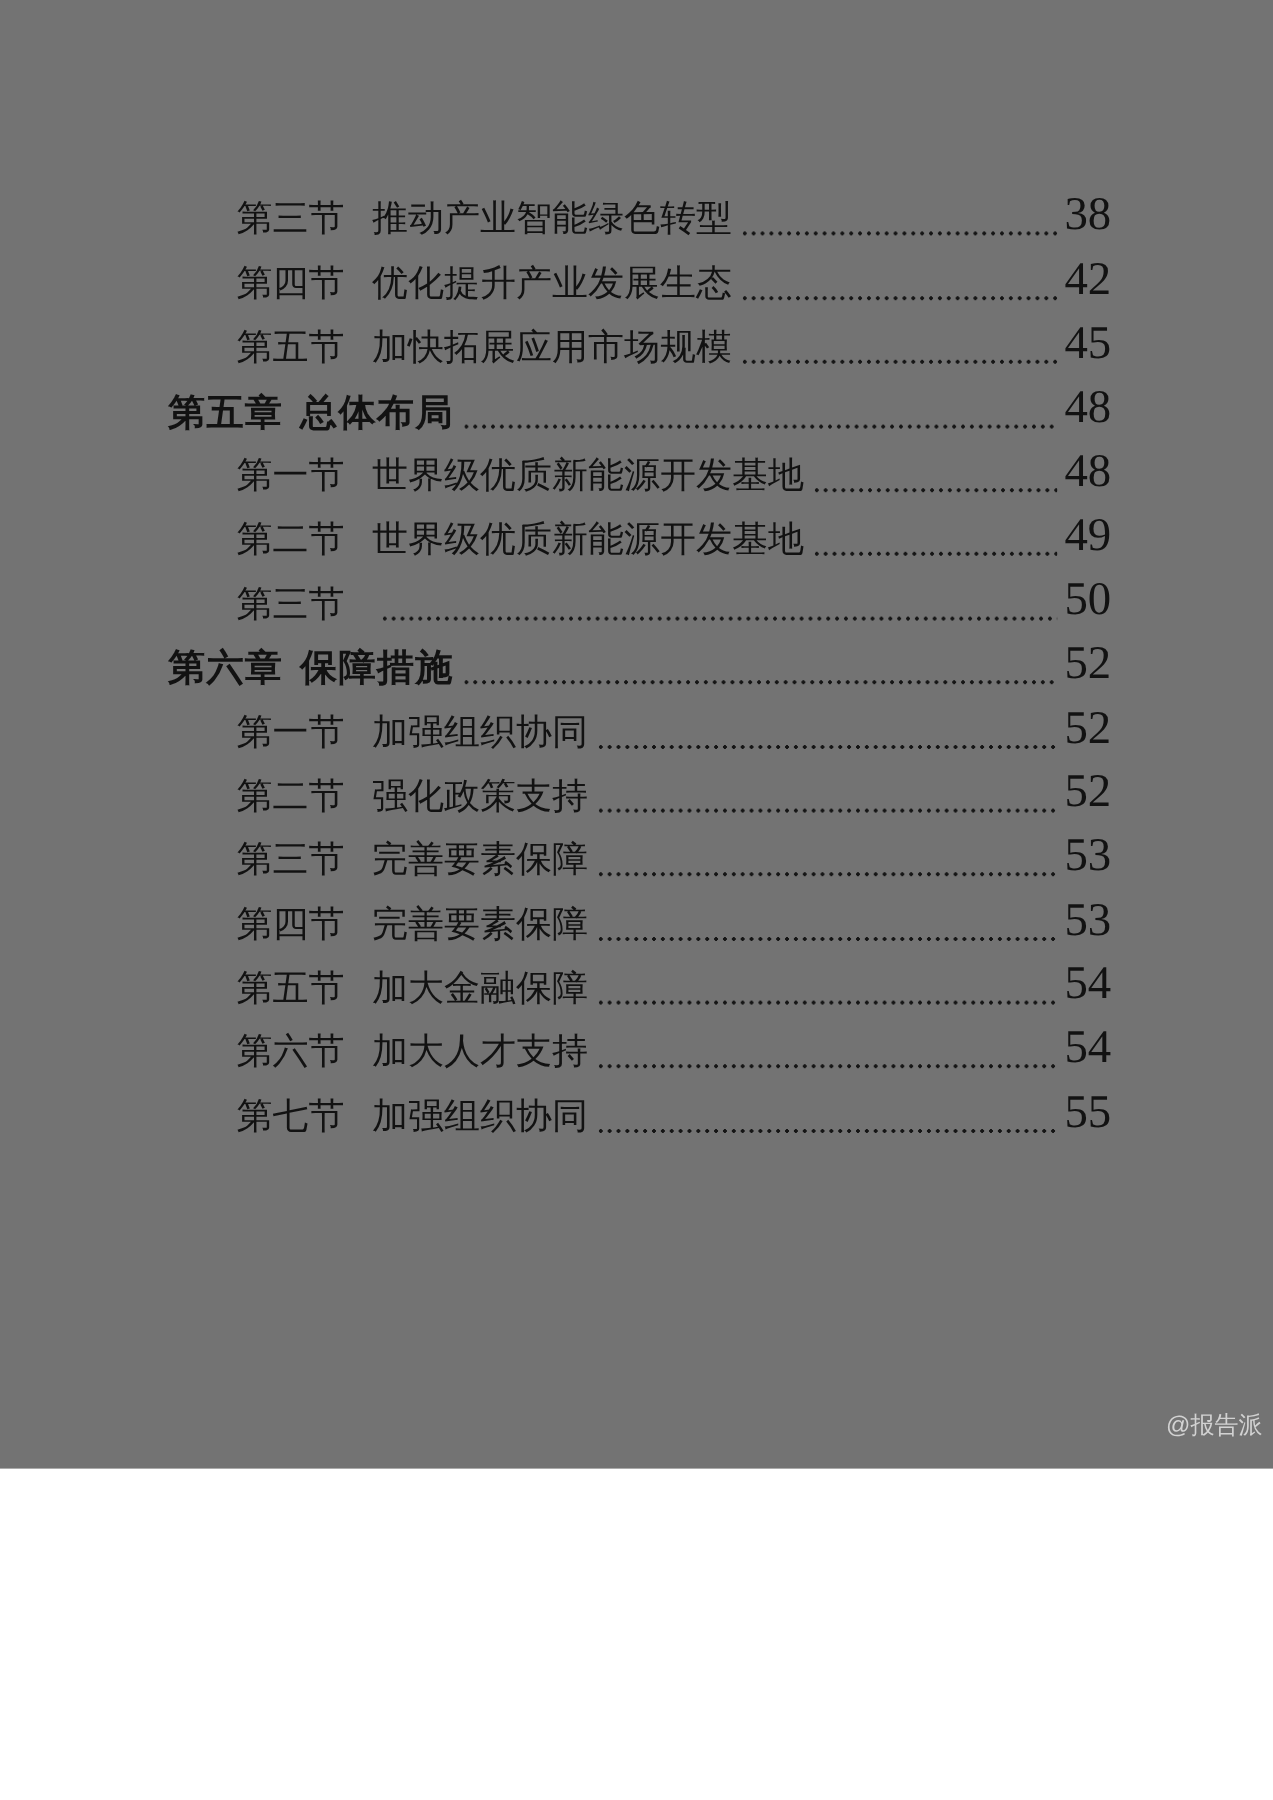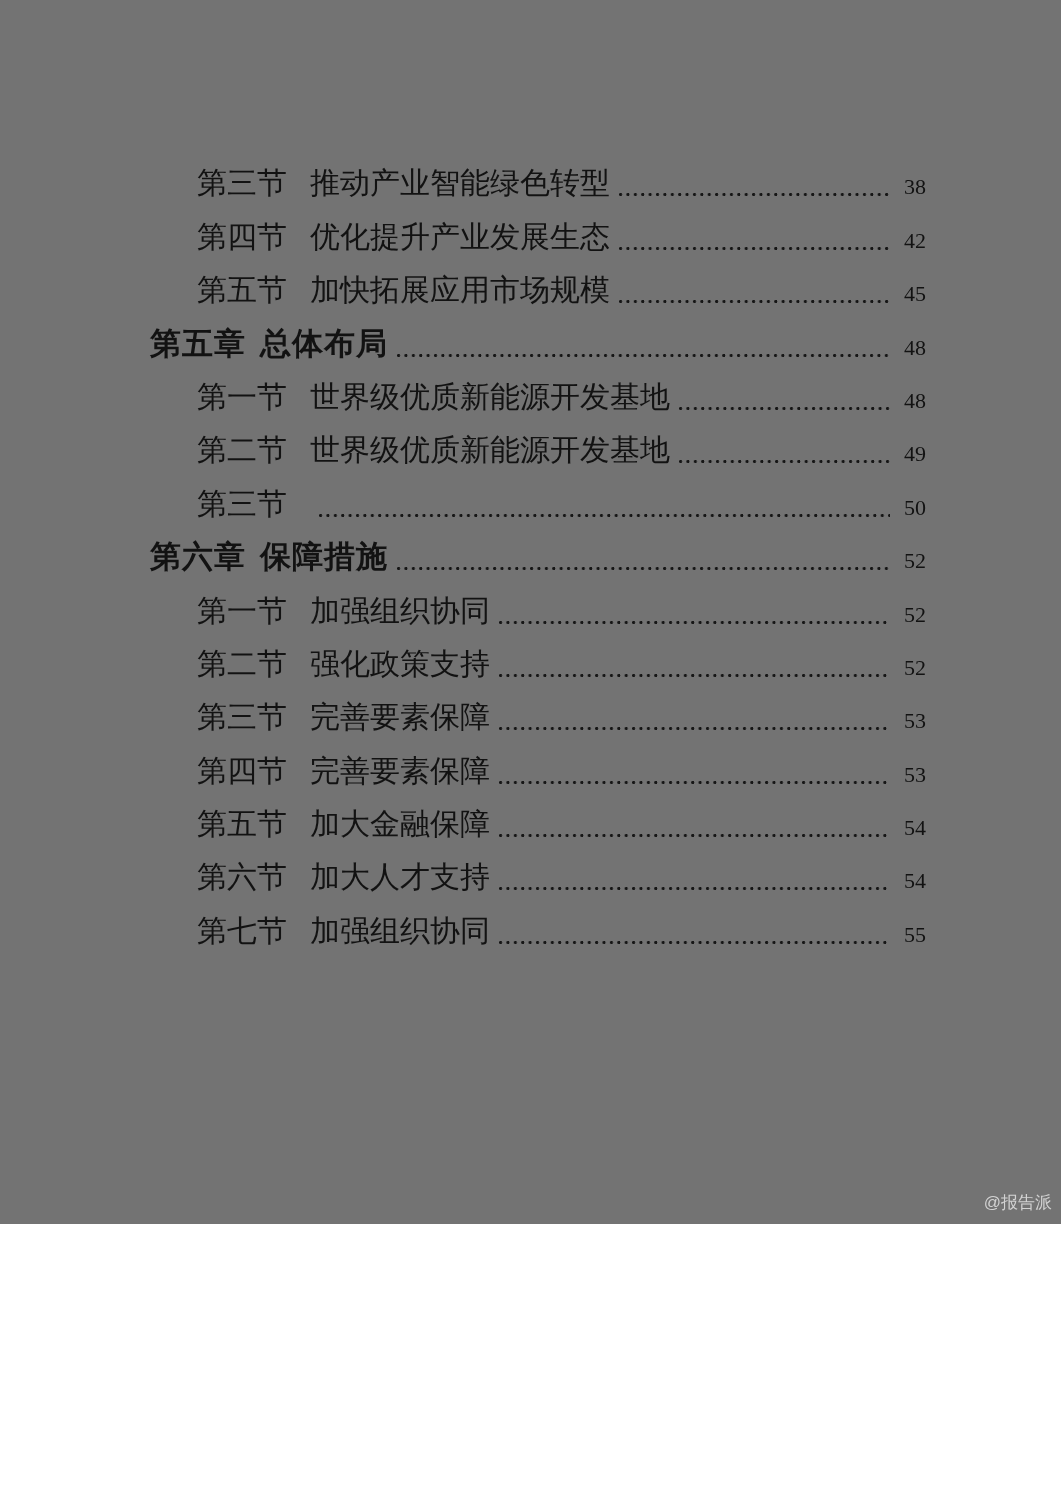--- a/index.html
+++ b/index.html
@@ -27,51 +27,50 @@
   .toc-row.section {
     padding-left: 57px;
     font-family: "DejaVu Serif", "Liberation Serif", serif;
     font-size: 30px;
   }
   .toc-row.chapter {
     font-family: "Liberation Sans", "DejaVu Sans", sans-serif;
     font-weight: 700;
     font-size: 31px;
     letter-spacing: 1px;
-    margin-left: 10px;
   }
   .entry-label { line-height: 1; white-space: nowrap; }
   .section .entry-label { margin-right: 23px; }
   .chapter .entry-label { margin-right: 14px; }
   .entry-title { line-height: 1; white-space: nowrap; }
   .dot-leader {
     flex: 1 1 auto;
     align-self: flex-end;
     height: 5px;
     margin: 0 6px 1px 9px;
     background-image: radial-gradient(circle at 1.6px 2.5px, #151515 1.35px, transparent 1.75px);
     background-size: 7.4px 5px;
     background-repeat: repeat-x;
     background-position: left bottom;
   }
   .entry-page {
     line-height: 1;
     font-family: "Liberation Serif", "DejaVu Serif", serif;
     font-weight: 400;
-    font-size: 22px;
+    font-size: 39px;
     letter-spacing: 0;
     min-width: 30px;
     text-align: right;
   }
   .watermark {
     position: absolute;
     right: 9px;
-    bottom: 10px;
+    bottom: 23px;
     font-family: "Liberation Sans", "DejaVu Sans", sans-serif;
-    font-size: 17px;
+    font-size: 20px;
     color: #d2d2d2;
     user-select: none;
   }
 </style>
 </head>
 <body>
 
 <div class="page">
 
   <div class="toc">

